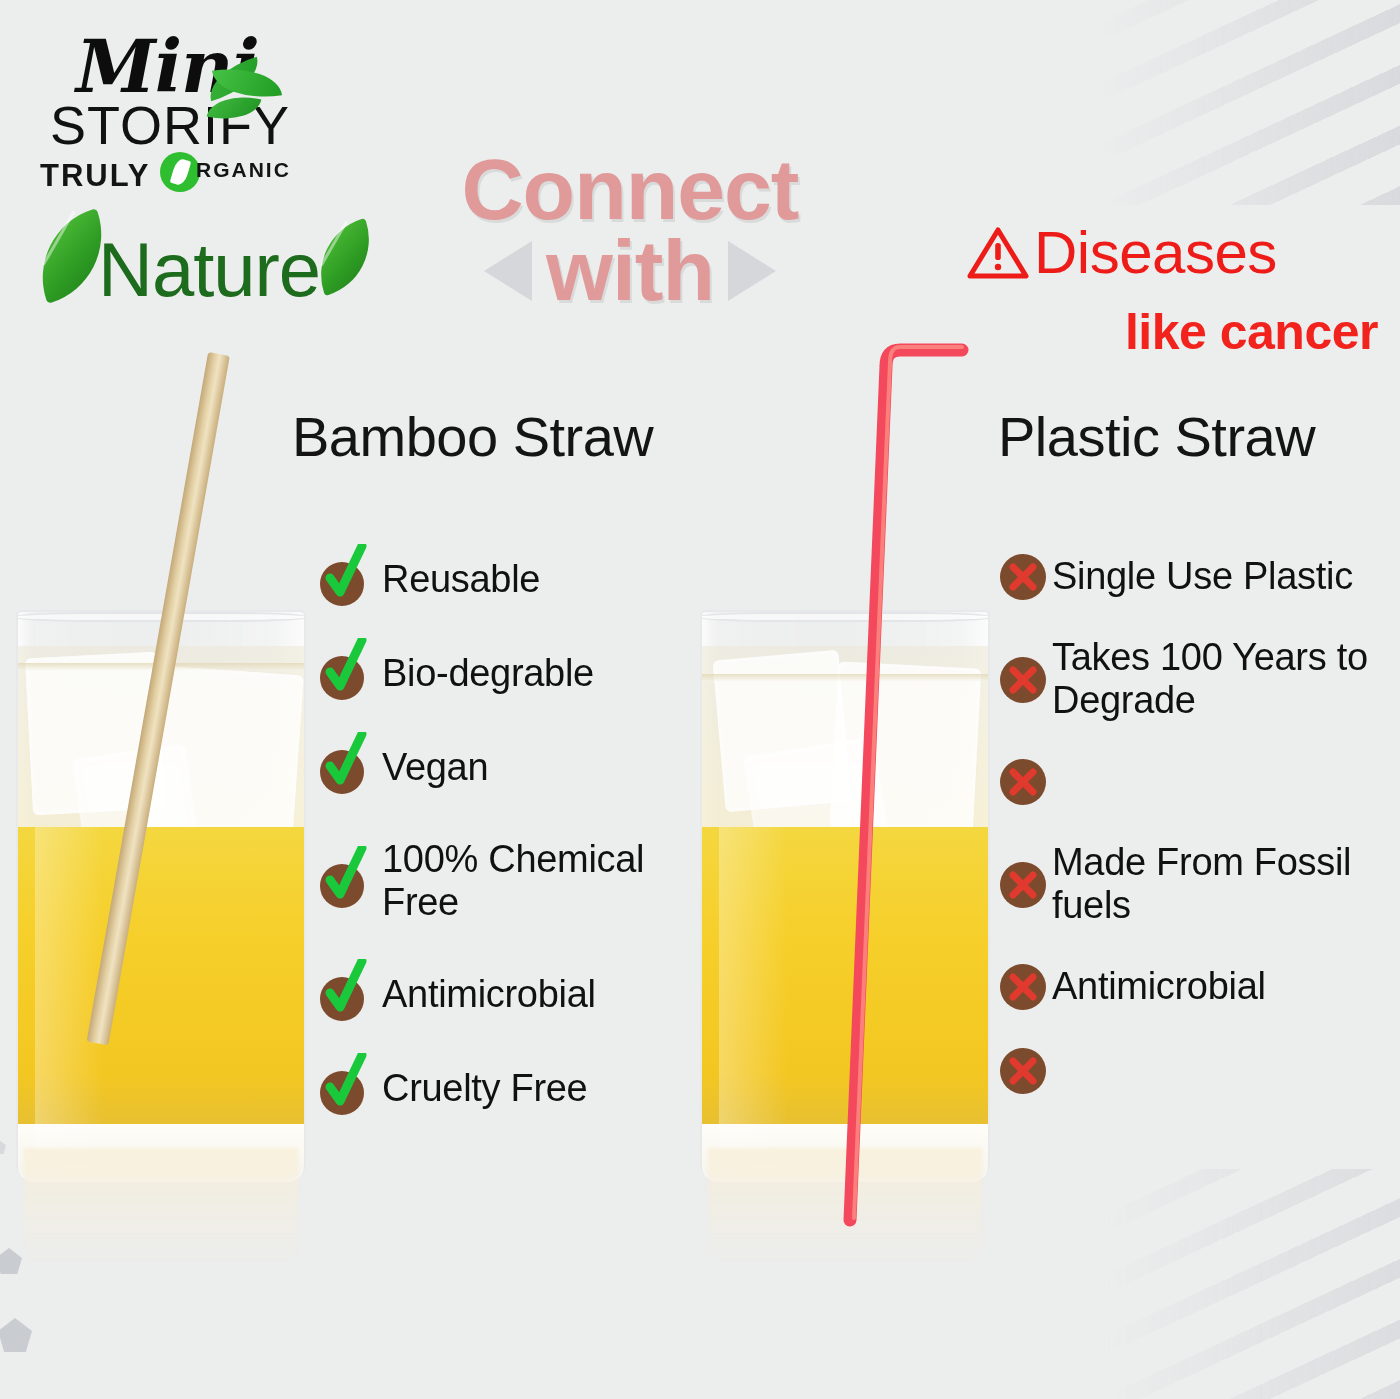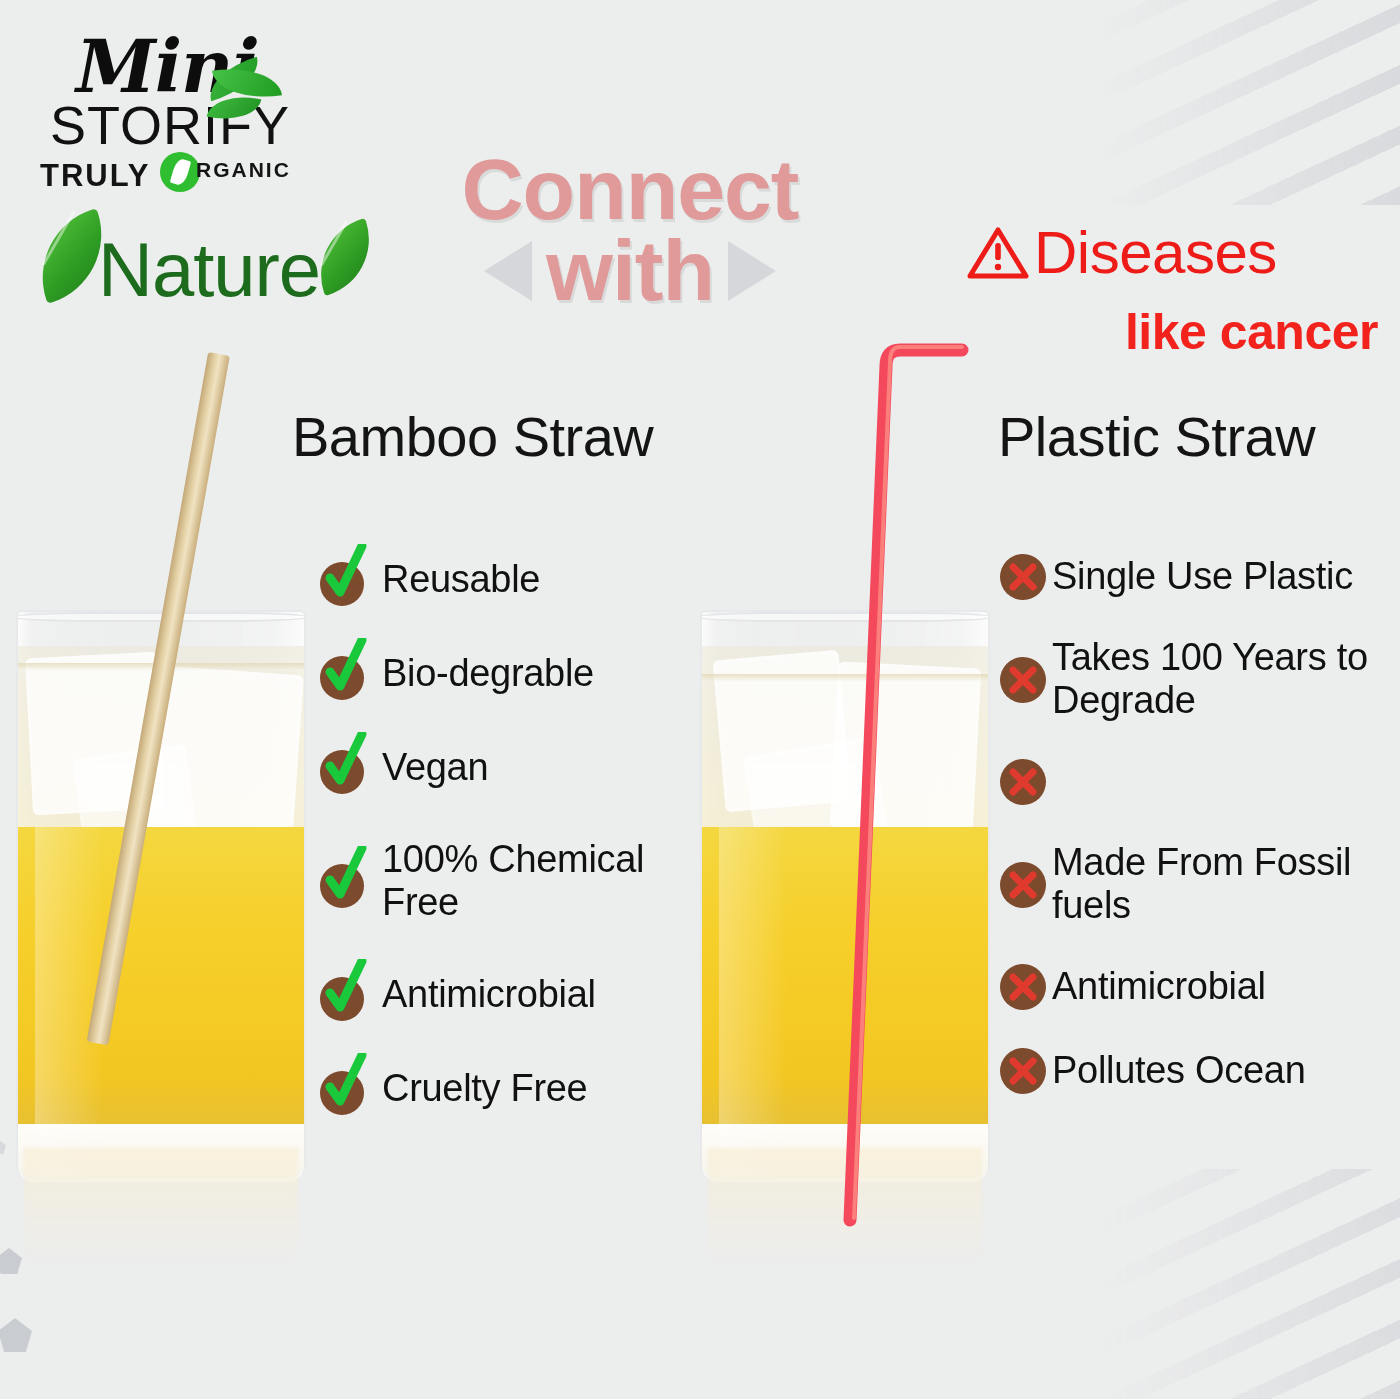--- a/index.html
+++ b/index.html
@@ -442,15 +442,14 @@
     </span>
     <span class="feature-label">Antimicrobial</span>
   </div>
   <div class="feature-item">
     <span class="cross-bullet">
       <span class="disc"></span>
       <svg width="46" height="46" viewBox="0 0 46 46">
           <path d="M13 13 L33 33 M33 13 L13 33" stroke="#e03a2f" stroke-width="7" stroke-linecap="round"></path>
         </svg>
     </span>
-    <span class="feature-label">Pollutes Ocean</span>
   </div>
 </div>
 
 </body></html>

